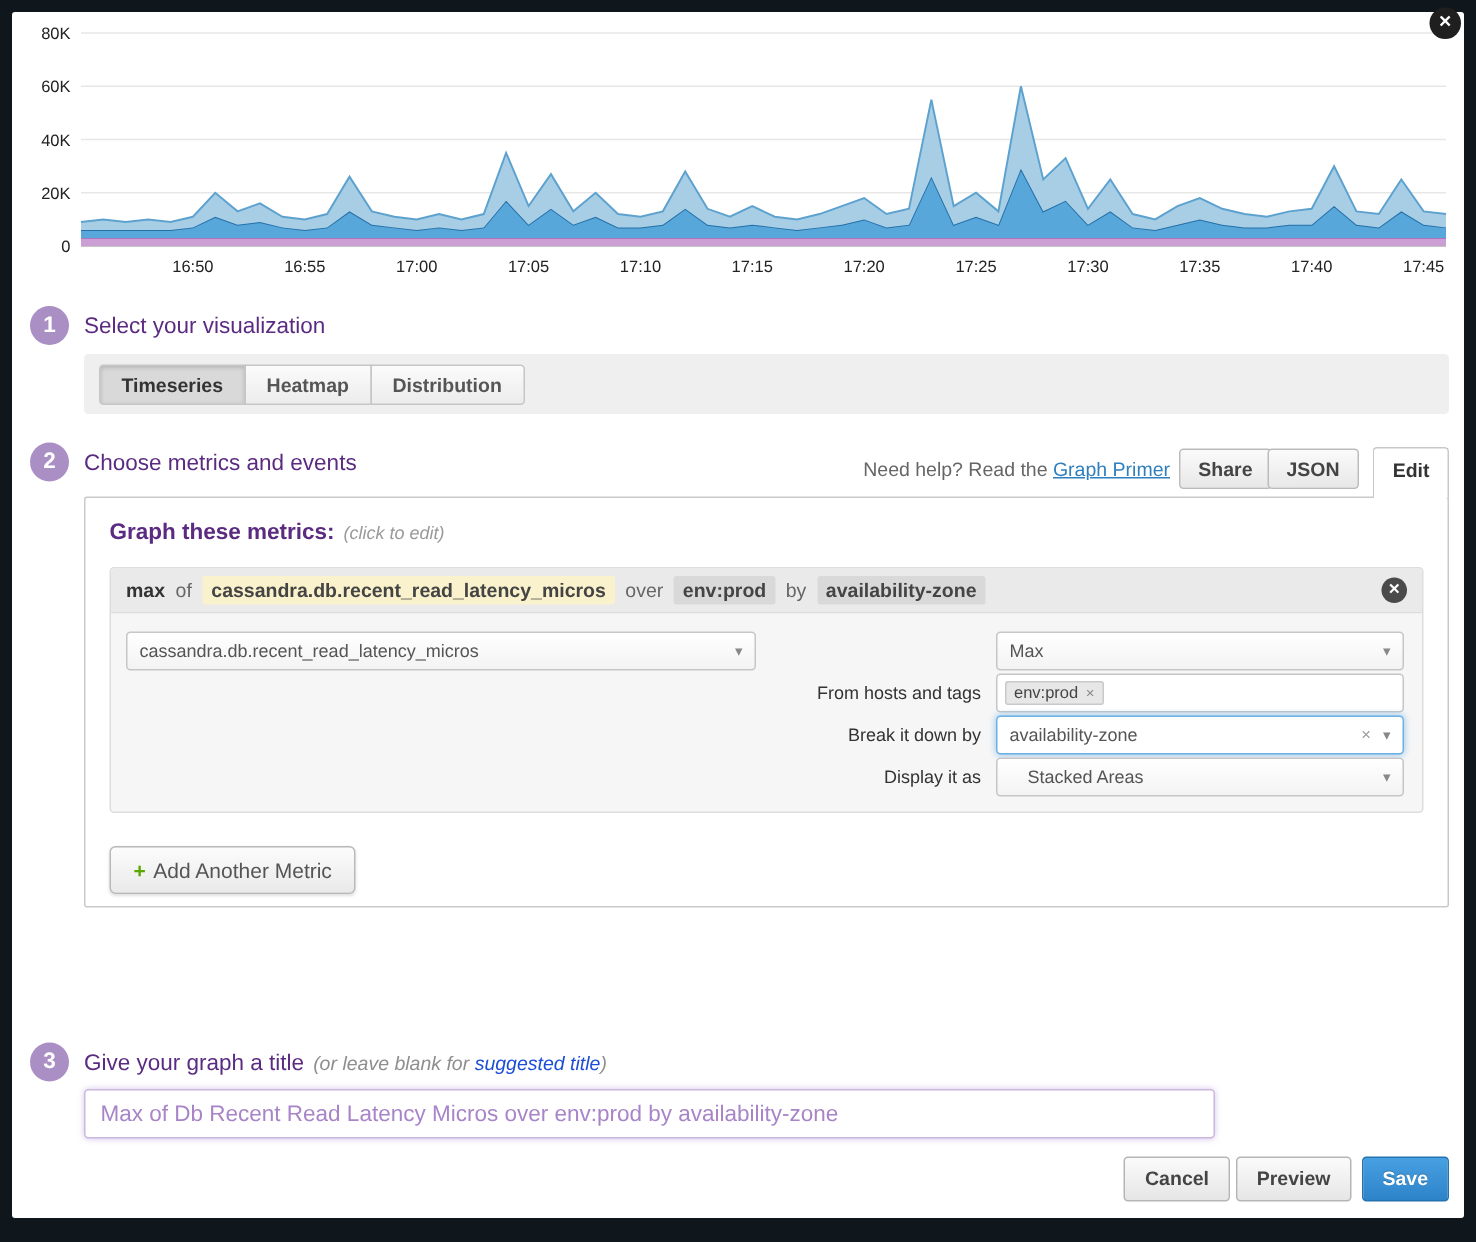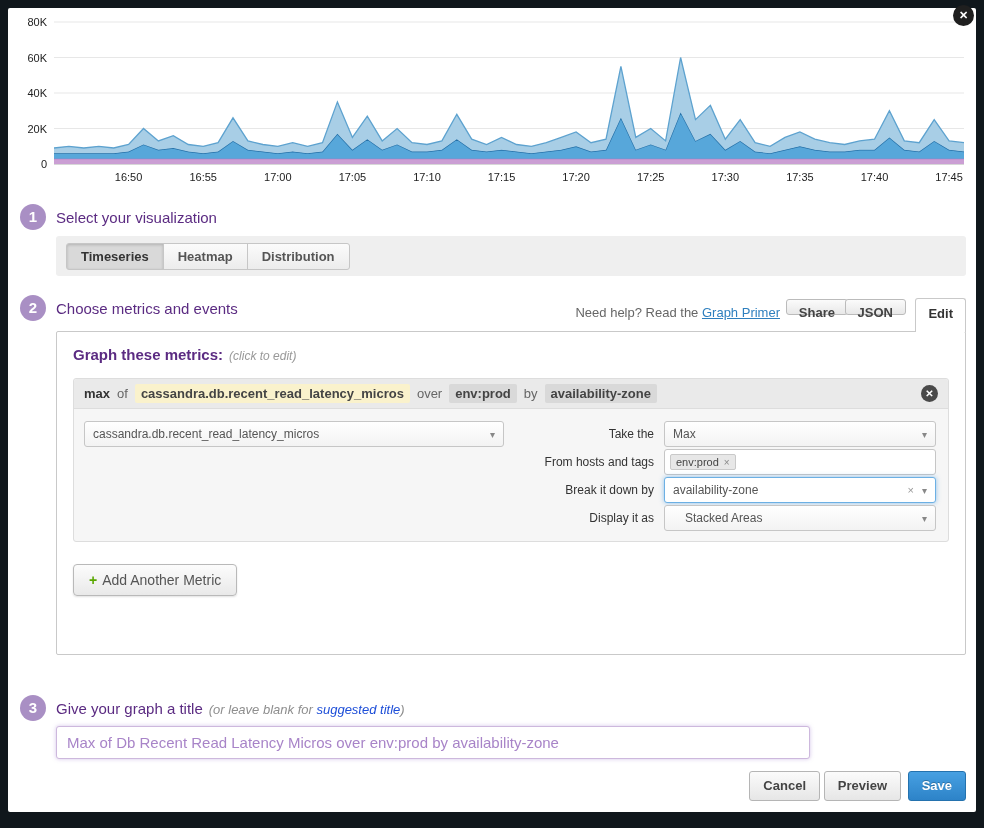--- a/index.html
+++ b/index.html
@@ -19,26 +19,26 @@
 
   .viz-strip{position:absolute;left:48px;right:10px;top:228px;height:40px;background:#efefef;border-radius:3px;display:flex;align-items:center;padding-left:10px;}
   .viz-tab{height:27px;line-height:25px;padding:0 14px;font-size:13px;font-weight:bold;color:#555;background:linear-gradient(#fbfbfb,#ececec);border:1px solid #c6c6c6;margin-right:-1px;cursor:pointer;}
   .viz-tab:first-child{border-radius:3px 0 0 3px;}
   .viz-tab:last-child{border-radius:0 3px 3px 0;}
   .viz-tab.active{background:#d9d9d9;color:#333;box-shadow:inset 0 1px 3px rgba(0,0,0,.18);text-align:center;}
 
   .help{position:absolute;top:297px;right:196px;font-size:13px;color:#666;}
   .link{color:#2e7fbe;text-decoration:underline;cursor:pointer;}
 
-  .hdr-btn{position:absolute;top:291px;height:16px;line-height:25px;padding:0 12px;font-size:13px;font-weight:bold;color:#444;background:linear-gradient(#fbfbfb,#e8e8e8);border:1px solid #bbb;border-radius:3px;text-align:center;cursor:pointer;z-index:2;}
+  .hdr-btn{position:absolute;top:291px;height:27px;line-height:25px;padding:0 12px;font-size:13px;font-weight:bold;color:#444;background:linear-gradient(#fbfbfb,#e8e8e8);border:1px solid #bbb;border-radius:3px;text-align:center;cursor:pointer;z-index:2;}
   .btn-share{right:128px;}
   .btn-json{right:70px;}
   .btn-edit{right:10px;top:290px;height:34px;line-height:30px;background:#fff;border:1px solid #c9c9c9;border-bottom:none;border-radius:3px 3px 0 0;z-index:6;color:#333;}
 
-  .panel{position:absolute;left:48px;right:10px;top:323px;height:324px;background:#fff;border:1px solid #c9c9c9;border-radius:2px;}
+  .panel{position:absolute;left:48px;right:10px;top:323px;height:274px;background:#fff;border:1px solid #c9c9c9;border-radius:2px;}
   .panel-heading{position:absolute;left:16px;top:14px;font-size:15px;font-weight:bold;color:#5b2b82;}
   .panel-hint{font-size:12px;font-weight:normal;font-style:italic;color:#999;margin-left:6px;}
 
   .metric-editor{position:absolute;left:16px;right:16px;top:46px;height:164px;background:#f6f6f6;border:1px solid #ddd;border-radius:3px;}
   .query-bar{position:absolute;left:0;right:0;top:0;height:30px;background:#eaeaea;border-bottom:1px solid #ddd;border-radius:3px 3px 0 0;display:flex;align-items:center;padding:0 10px;gap:7px;font-size:13px;color:#666;}
   .q-agg{font-weight:bold;color:#333;}
   .q-metric{background:#faf2cc;padding:2px 6px;border-radius:2px;font-weight:bold;color:#444;}
   .q-scope,.q-group{background:#d9d9d9;padding:2px 6px;border-radius:2px;font-weight:bold;color:#444;}
   .q-close{margin-left:auto;width:17px;height:17px;border-radius:50%;background:#4a4a4a;color:#fff;font-size:10px;line-height:17px;text-align:center;font-weight:bold;cursor:pointer;}
 
@@ -139,21 +139,20 @@
         <span>by</span>
         <span class="q-group">availability-zone</span>
         <span class="q-close">✕</span>
       </div>
 
       <div class="select metric-select">
         <span class="grow">cassandra.db.recent_read_latency_micros</span>
         <span class="caret">▾</span>
       </div>
 
-      <div class="form-label l1">Take the</div>
       <div class="select ctrl r1">
         <span class="grow">Max</span>
         <span class="caret">▾</span>
       </div>
 
       <div class="form-label l2">From hosts and tags</div>
       <div class="tags-input ctrl r2">
         <span class="tag-pill">
           <span>env:prod</span>
           <span class="tag-x">×</span>

